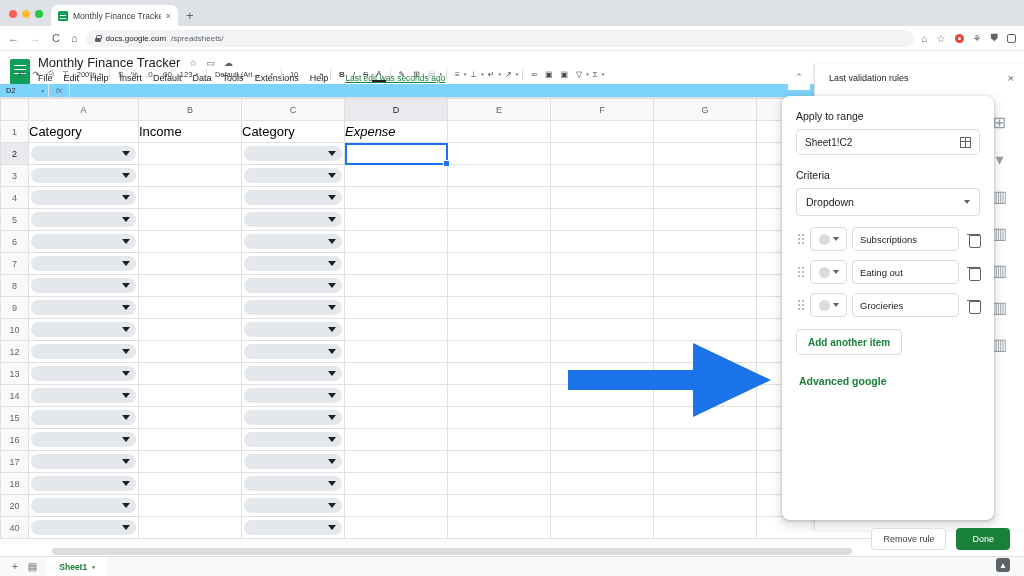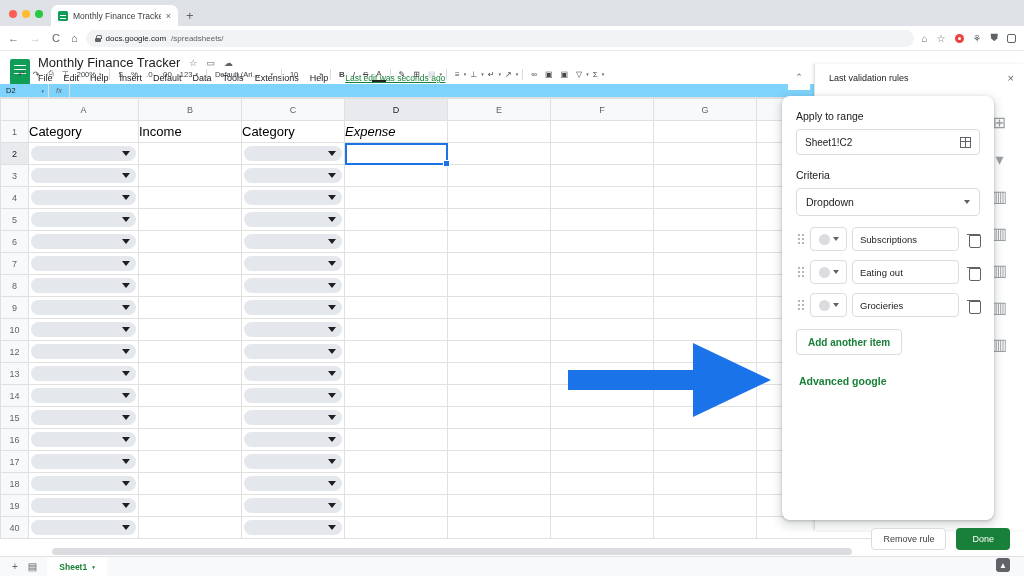--- a/index.html
+++ b/index.html
@@ -727,21 +727,21 @@
                 <span class="tri"></span>
               </div>
             </td>
             <td class="cell" style="width: 103px;"></td>
             <td class="cell" style="width: 103px;"></td>
             <td class="cell" style="width: 103px;"></td>
             <td class="cell" style="width: 103px;"></td>
             <td class="cell" style="width: 170px;"></td>
           </tr>
           <tr>
-            <td class="rowhdr">19</td>
+            <td class="rowhdr">20</td>
             <td class="cell" style="width: 110px;">
               <div class="dd-chip">
                 <span class="tri"></span>
               </div>
             </td>
             <td class="cell" style="width: 103px;"></td>
             <td class="cell" style="width: 103px;">
               <div class="dd-chip">
                 <span class="tri"></span>
               </div>

